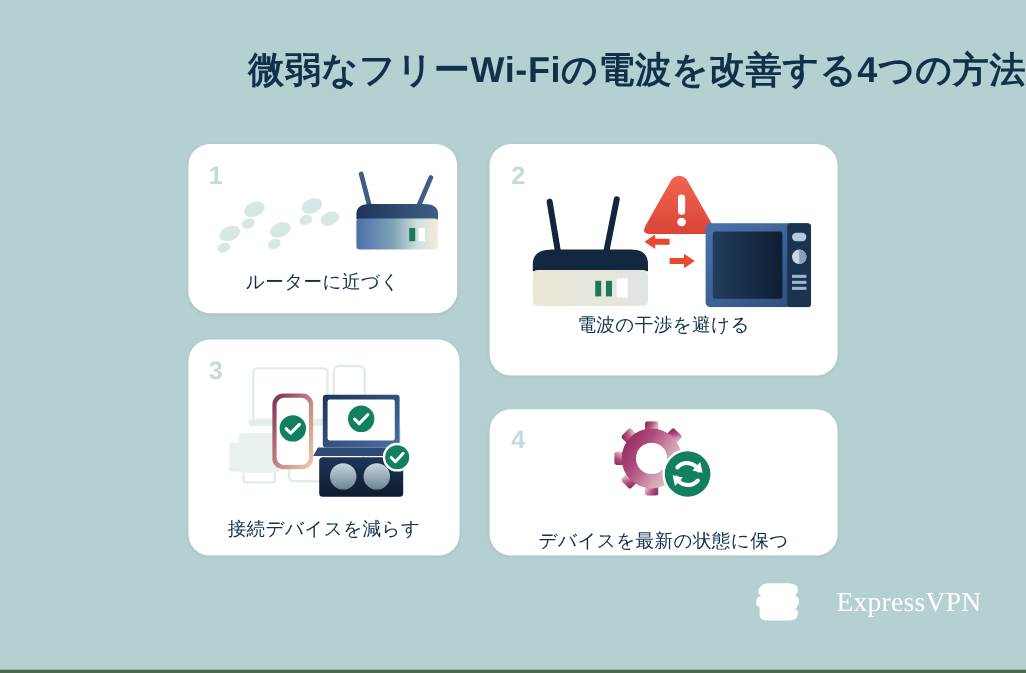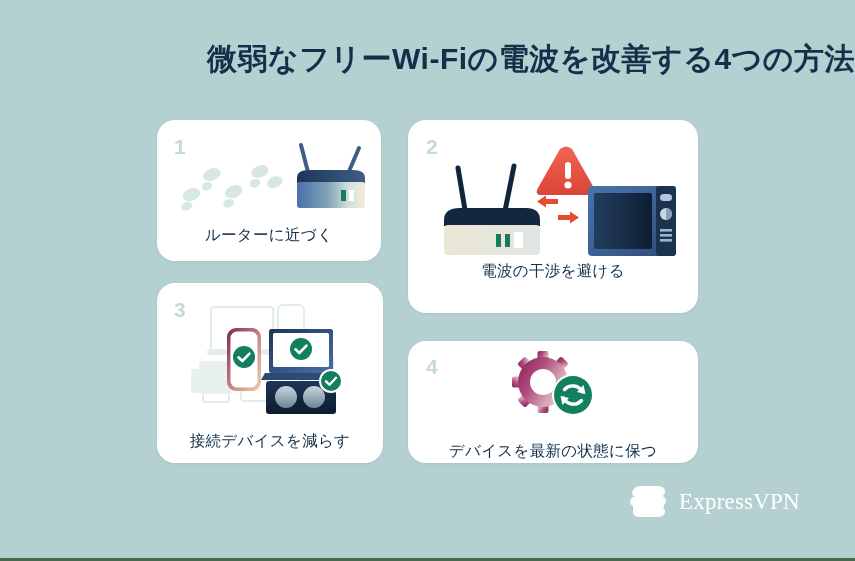--- a/index.html
+++ b/index.html
@@ -91,21 +91,21 @@
   #card-4 .art { left: 95px; top: 10px; width: 100px; height: 72px; }
   #card-4 .card-label { top: 88px; margin-top: 12px; }
 
   
   .logo {
     position: absolute;
     left: 630px;
     top: 485px;
     display: flex;
     align-items: center;
-    gap: 11px;
+    gap: 29px;
   }
   .logo-mark { width: 38px; height: 34px; flex: none; }
   .logo-text {
     font-family: "Liberation Serif", "DejaVu Serif", serif;
     font-size: 23px;
     color: #ffffff;
     letter-spacing: 0.2px;
     white-space: nowrap;
   }
 </style>

